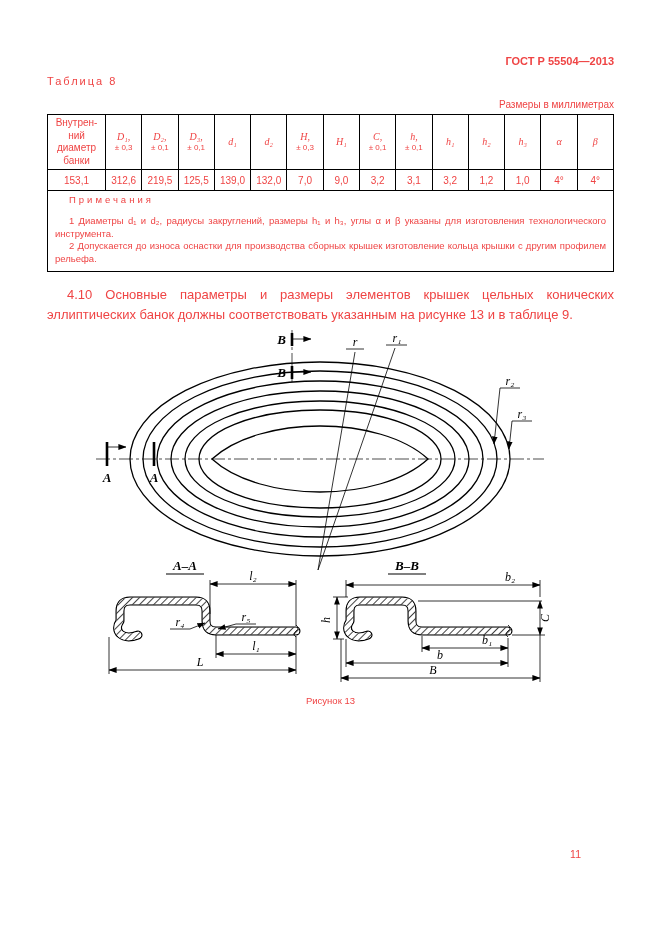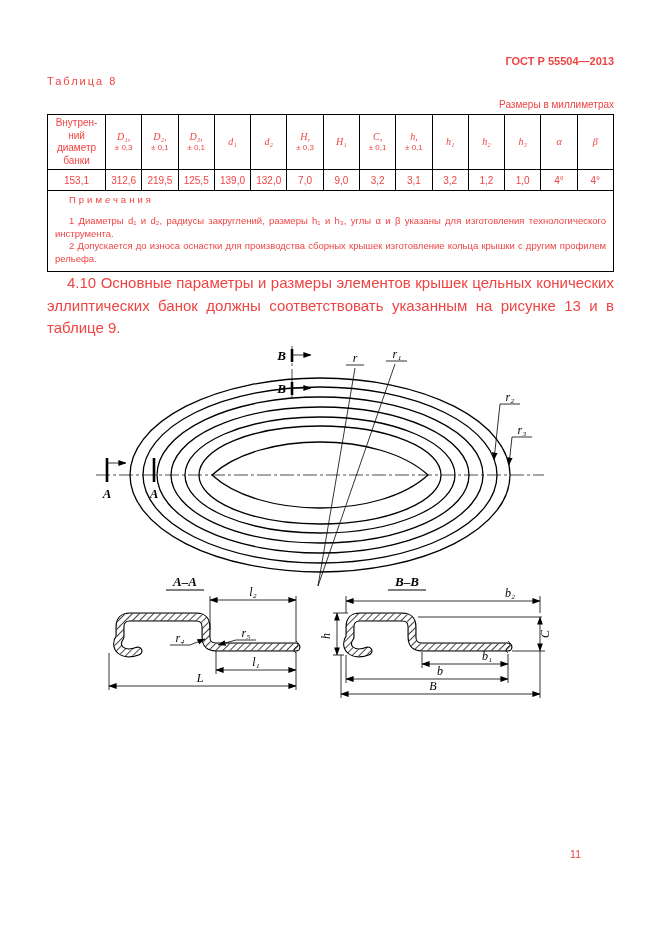--- a/index.html
+++ b/index.html
@@ -25,21 +25,21 @@
   .t8 th { font-weight:normal; font-size:8px; line-height:1.25; }
   .t8 th .sym { display:block; font-style:italic; font-size:10px; white-space:pre-line;
                 font-family:"Liberation Serif","DejaVu Serif",serif; }
   .t8 th.first .sym { font-style:normal; font-size:10px; font-family:"Liberation Sans","DejaVu Sans",sans-serif; }
   .t8 th .tol { display:block; font-style:normal; font-size:8px; }
   .t8 td.val { font-size:10px; height:21px; }
   .t8 td.notes-cell { text-align:left; padding:3px 7px 6px 7px; font-size:9.5px; }
   .notes-title { letter-spacing:3px; font-size:9.5px; margin-bottom:10px; padding-left:14px; }
   .note { text-indent:14px; line-height:1.32; text-align:justify; }
 
-  .para410 { font-size:15px; line-height:1.5; text-indent:20px; text-align:justify; }
+  .para410 { margin-top:13px; font-size:13px; line-height:1.5; text-indent:20px; text-align:justify; }
 
   .figure-wrap { margin-top:6px; text-align:center; }
   .fig-caption { font-size:9.5px; margin-top:9px; text-align:center; }
 
   .page-number { position:absolute; top:848px; right:80px; font-size:10.5px; }
 
   
   svg { display:block; margin:0 auto; }
   .thick   { fill:none; stroke:#000; stroke-width:1.3; }
   .thin    { fill:none; stroke:#000; stroke-width:0.8; }
@@ -294,17 +294,18 @@
           <line class="thin" x1="296" y1="333" x2="458" y2="333" marker-start="url(#ar)" marker-end="url(#ar)"></line>
           <text class="lab" x="390" y="329" text-anchor="middle">b</text>
 
           <line class="thin" x1="291" y1="309" x2="291" y2="352"></line>
           <line class="thin" x1="490" y1="305" x2="490" y2="352"></line>
           <line class="thin" x1="291" y1="348" x2="490" y2="348" marker-start="url(#ar)" marker-end="url(#ar)"></line>
           <text class="lab" x="383" y="344" text-anchor="middle">B</text>
         </g>
       </svg>
 
+      <div class="fig-caption">Рисунок 13</div>
     </div>
   </div>
 
   <div class="page-number">11</div>
 </div>
 
 </body></html>

